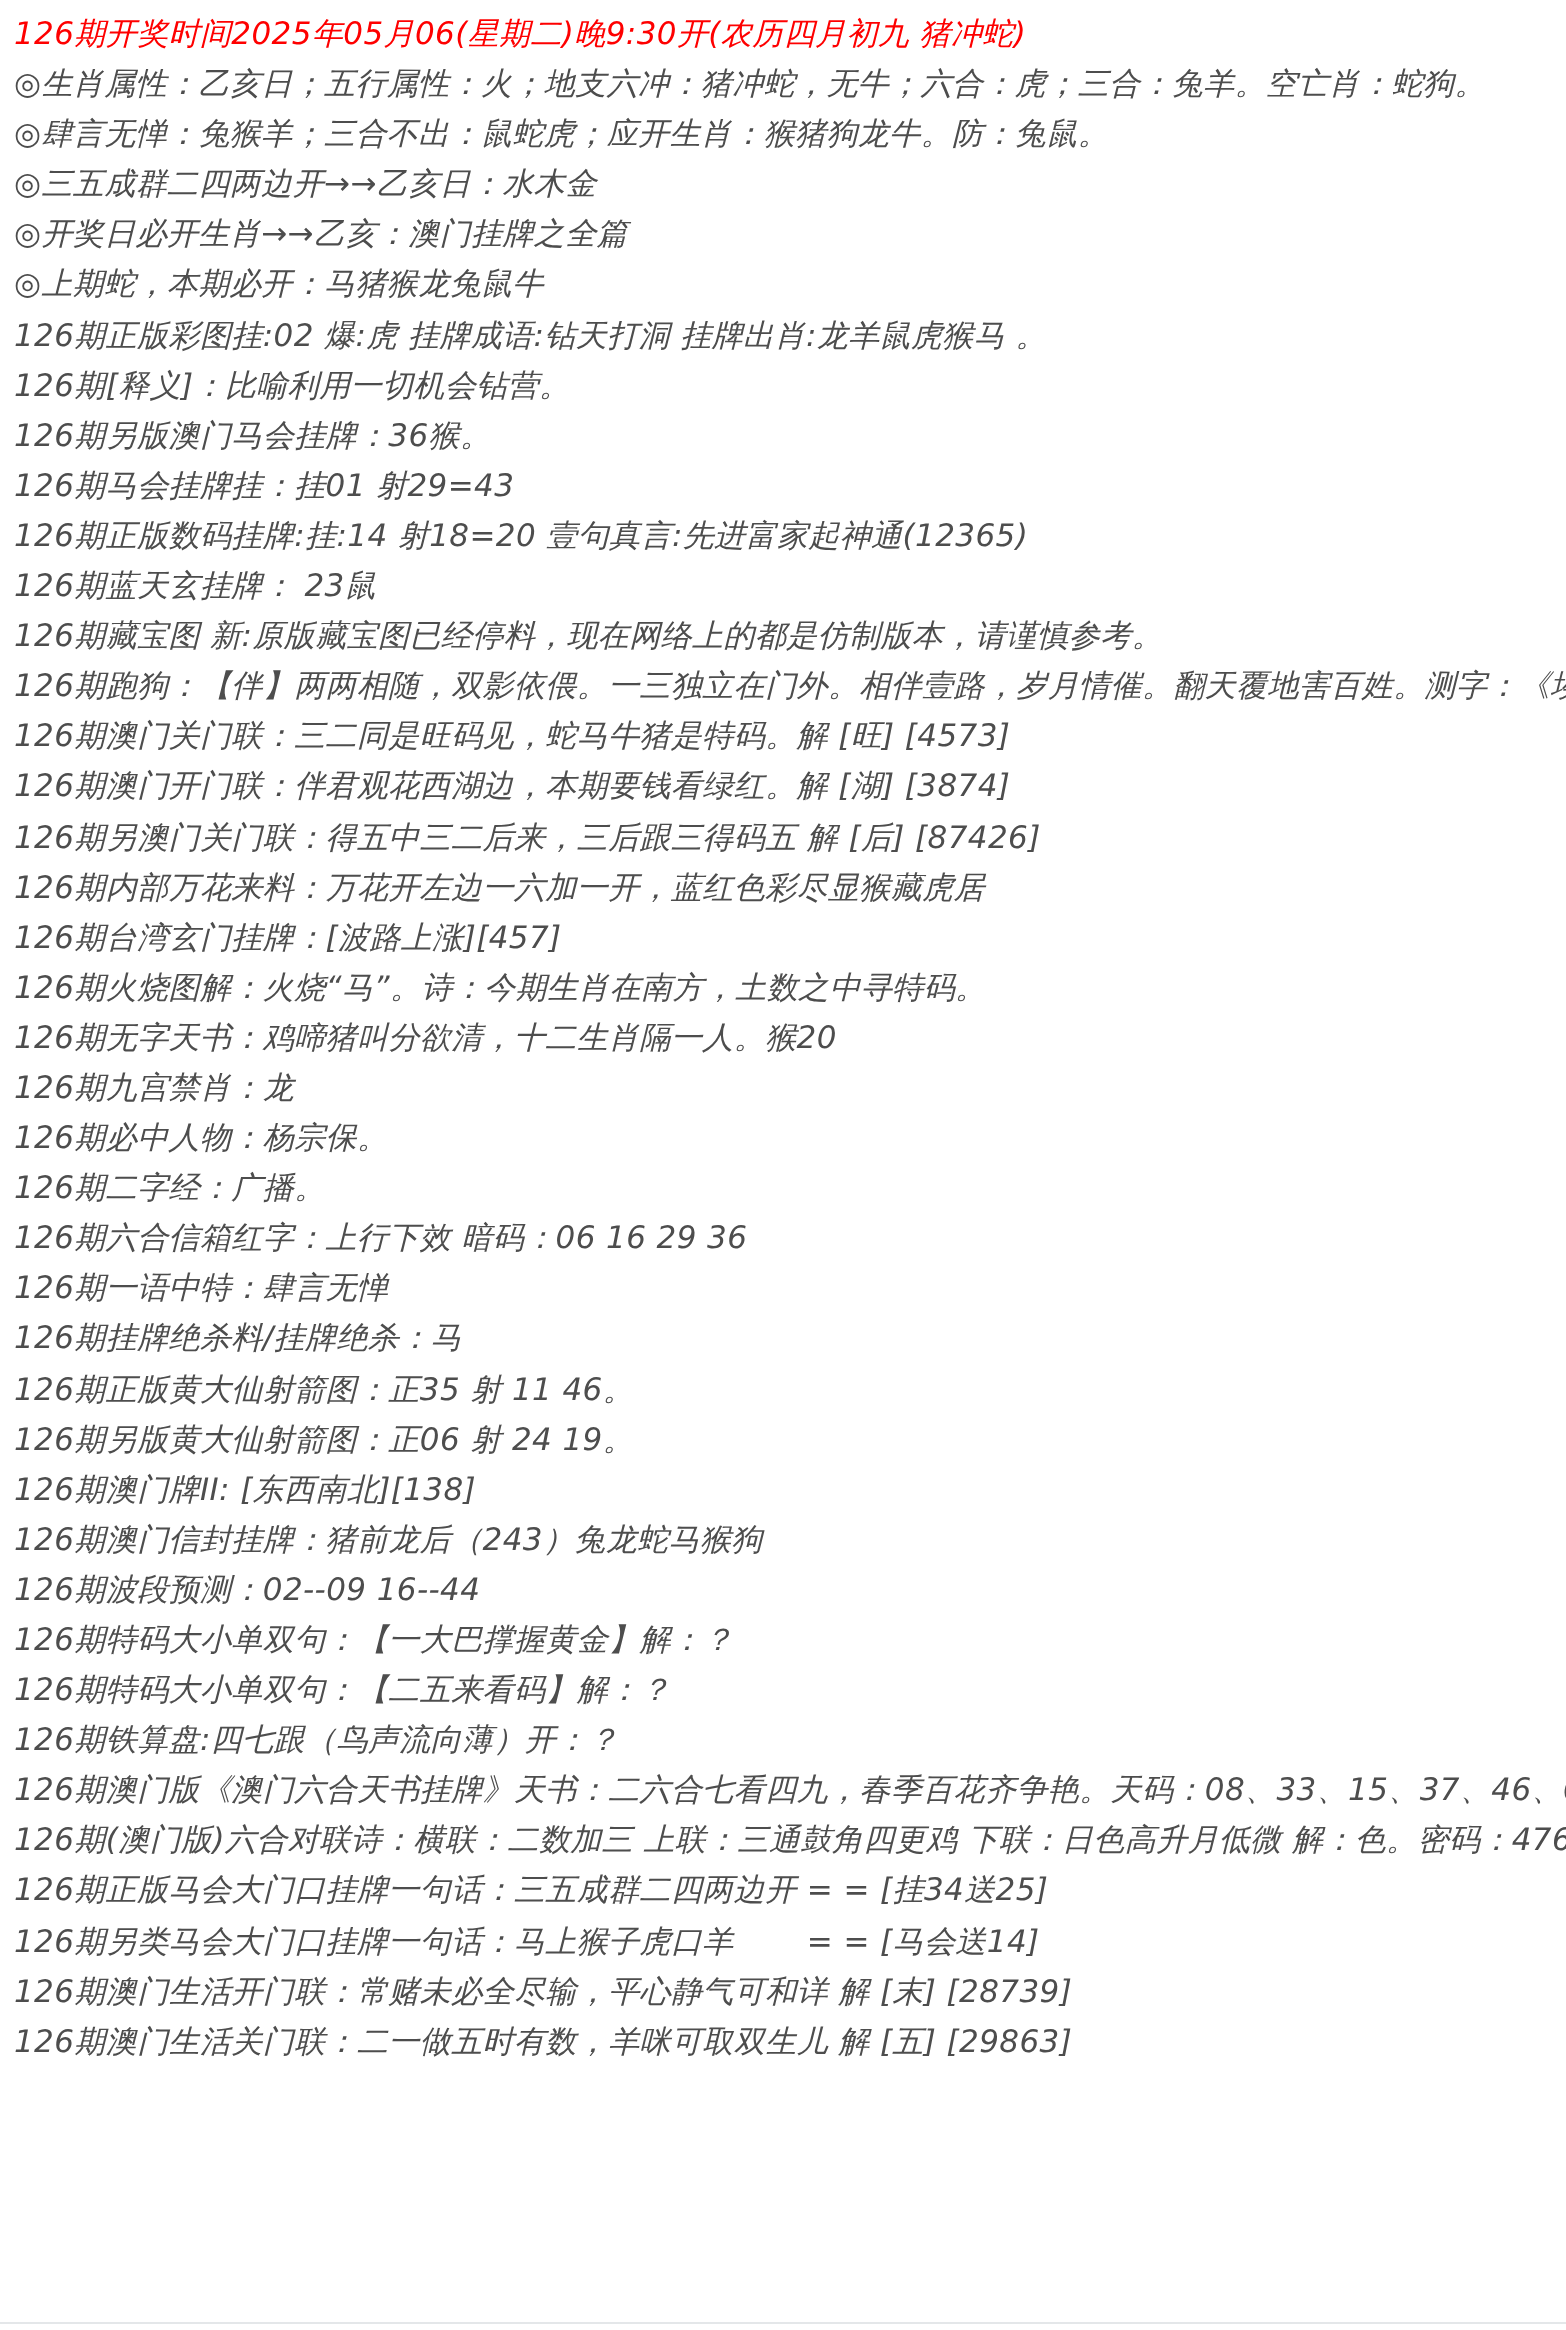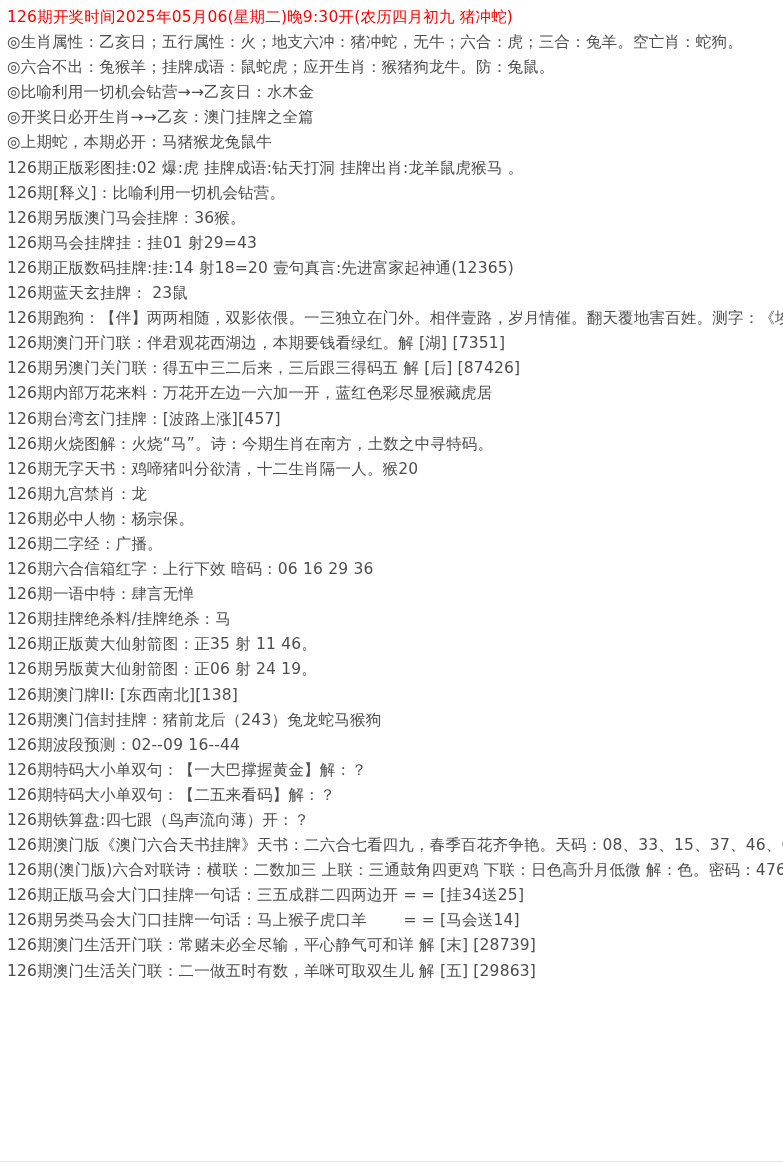--- a/index.html
+++ b/index.html
@@ -12,51 +12,54 @@
     font-family: "DejaVu Sans", "Liberation Sans", sans-serif;
   }
   .doc { padding: 5px 0 0 7px; }
   .line {
     height: 25.1px;
     line-height: 25.1px;
     font-size: 15.5px;
     color: #4d4d4d;
     white-space: nowrap;
     letter-spacing: 0.2px;
+    font-style: italic;
   }
   .red { color: #fe0000; }
   .bottom-divider {
     position: absolute;
     left: 0;
     right: 0;
     bottom: 3px;
     border-top: 1px solid #e4e7e9;
   }
 </style>
 </head>
 <body>
 
 <div class="doc">
   <div class="line red">126期开奖时间2025年05月06(星期二)晚9:30开(农历四月初九 猪冲蛇)</div>
 
   <div class="line">◎生肖属性：乙亥日；五行属性：火；地支六冲：猪冲蛇，无牛；六合：虎；三合：兔羊。空亡肖：蛇狗。</div>
-  <div class="line">◎六合不出：兔猴羊；挂牌成语：鼠蛇虎；应开生肖：猴猪狗龙牛。防：兔鼠。</div>
-  <div class="line">◎比喻利用一切机会钻营→→乙亥日：水木金</div>
+  <div class="line">◎肆言无惮：兔猴羊；三合不出：鼠蛇虎；应开生肖：猴猪狗龙牛。防：兔鼠。</div>
+  <div class="line">◎三五成群二四两边开→→乙亥日：水木金</div>
   <div class="line">◎开奖日必开生肖→→乙亥：澳门挂牌之全篇</div>
   <div class="line">◎上期蛇，本期必开：马猪猴龙兔鼠牛</div>
 
 
   <div class="line">126期正版彩图挂:02 爆:虎 挂牌成语:钻天打洞 挂牌出肖:龙羊鼠虎猴马 。</div>
   <div class="line">126期[释义]：比喻利用一切机会钻营。</div>
   <div class="line">126期另版澳门马会挂牌：36猴。</div>
   <div class="line">126期马会挂牌挂：挂01 射29=43</div>
   <div class="line">126期正版数码挂牌:挂:14 射18=20 壹句真言:先进富家起神通(12365)</div>
   <div class="line">126期蓝天玄挂牌：  23鼠</div>
+  <div class="line">126期藏宝图 新:原版藏宝图已经停料，现在网络上的都是仿制版本，请谨慎参考。</div>
   <div class="line">126期跑狗：【伴】两两相随，双影依偎。一三独立在门外。相伴壹路，岁月情催。翻天覆地害百姓。测字：《埃》</div>
-  <div class="line">126期澳门开门联：伴君观花西湖边，本期要钱看绿红。解 [湖] [7351]</div>
+  <div class="line">126期澳门关门联：三二同是旺码见，蛇马牛猪是特码。解 [旺] [4573]</div>
+  <div class="line">126期澳门开门联：伴君观花西湖边，本期要钱看绿红。解 [湖] [3874]</div>
   <div class="line">126期另澳门关门联：得五中三二后来，三后跟三得码五 解 [后] [87426]</div>
   <div class="line">126期内部万花来料：万花开左边一六加一开，蓝红色彩尽显猴藏虎居</div>
   <div class="line">126期台湾玄门挂牌：[波路上涨][457]</div>
   <div class="line">126期火烧图解：火烧“马”。诗：今期生肖在南方，土数之中寻特码。</div>
   <div class="line">126期无字天书：鸡啼猪叫分欲清，十二生肖隔一人。猴20</div>
   <div class="line">126期九宫禁肖：龙</div>
   <div class="line">126期必中人物：杨宗保。</div>
   <div class="line">126期二字经：广播。</div>
   <div class="line">126期六合信箱红字：上行下效 暗码：06 16 29 36</div>
   <div class="line">126期一语中特：肆言无惮</div>

